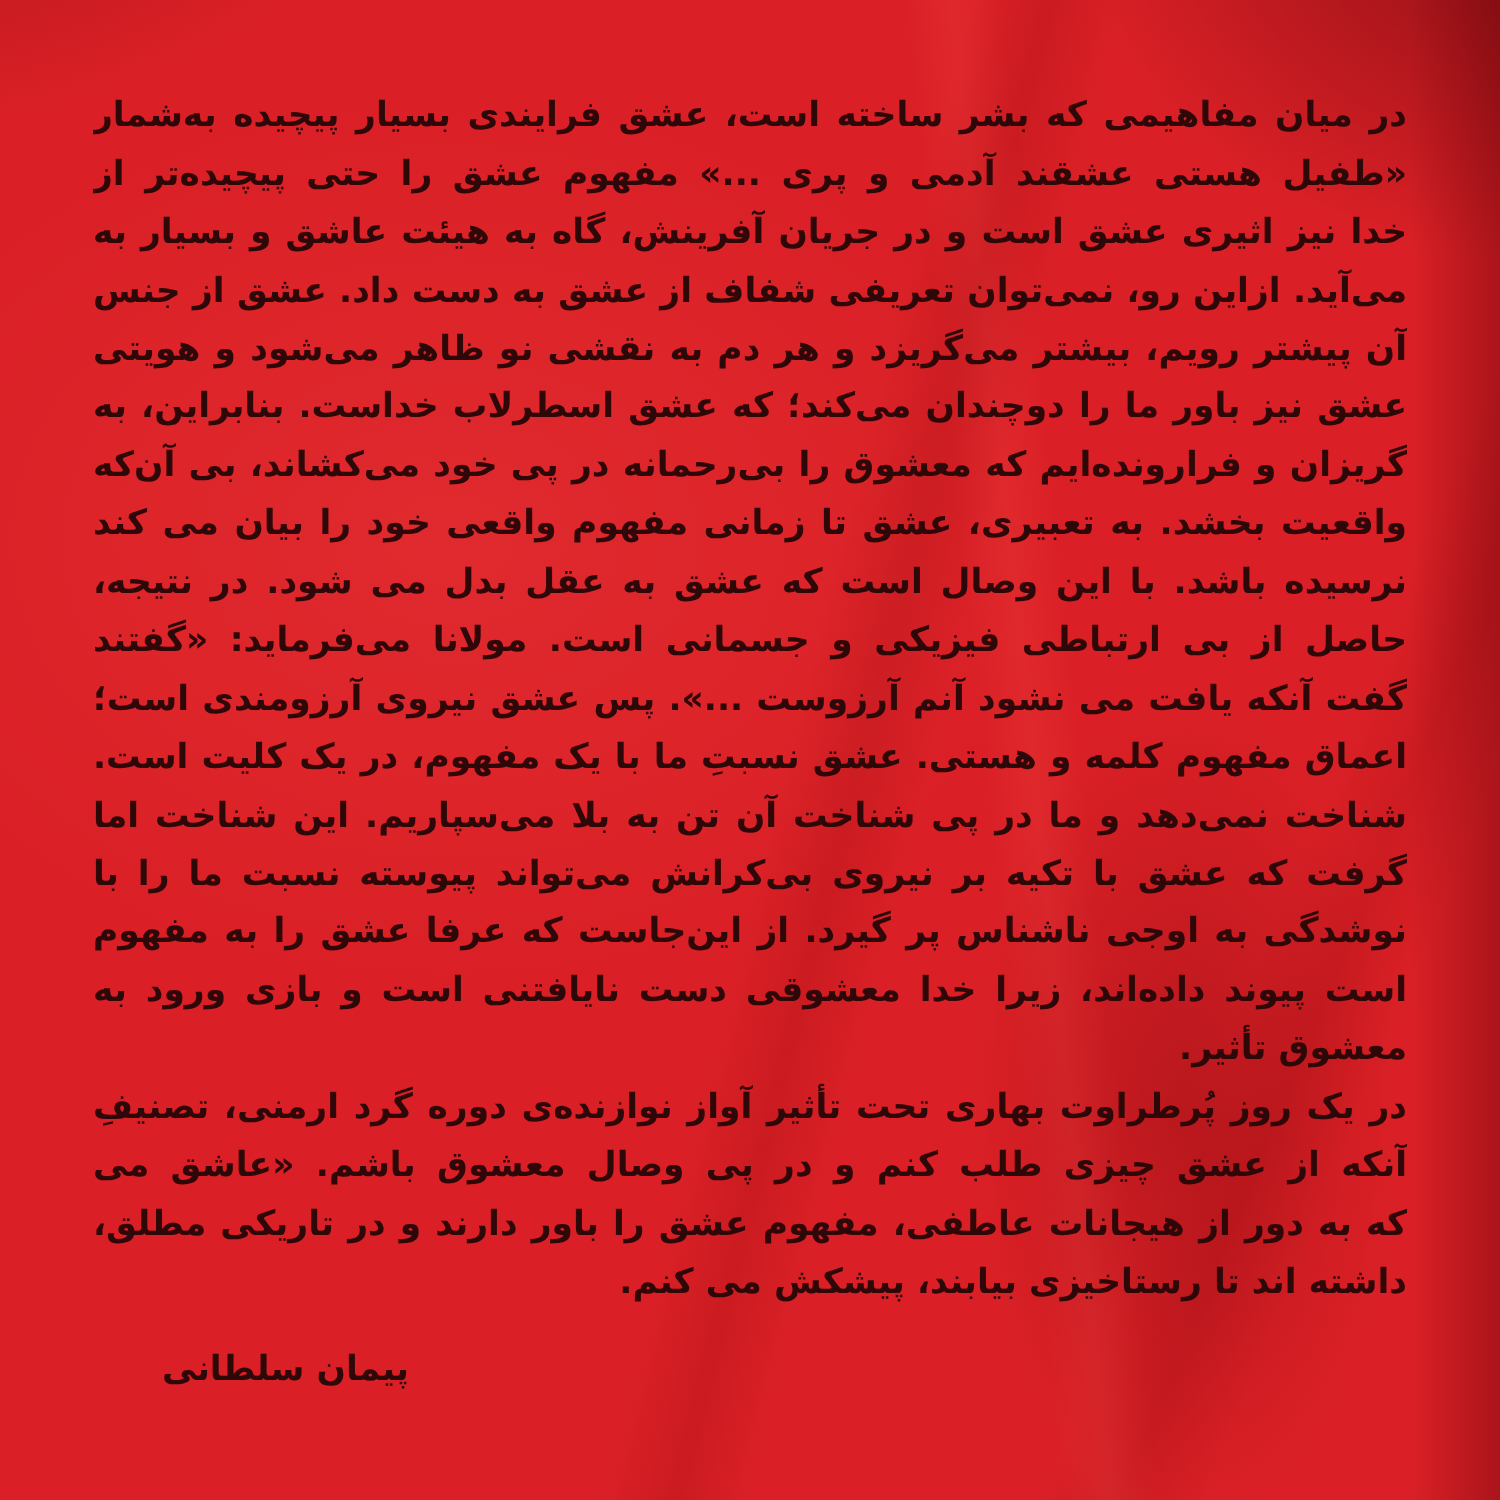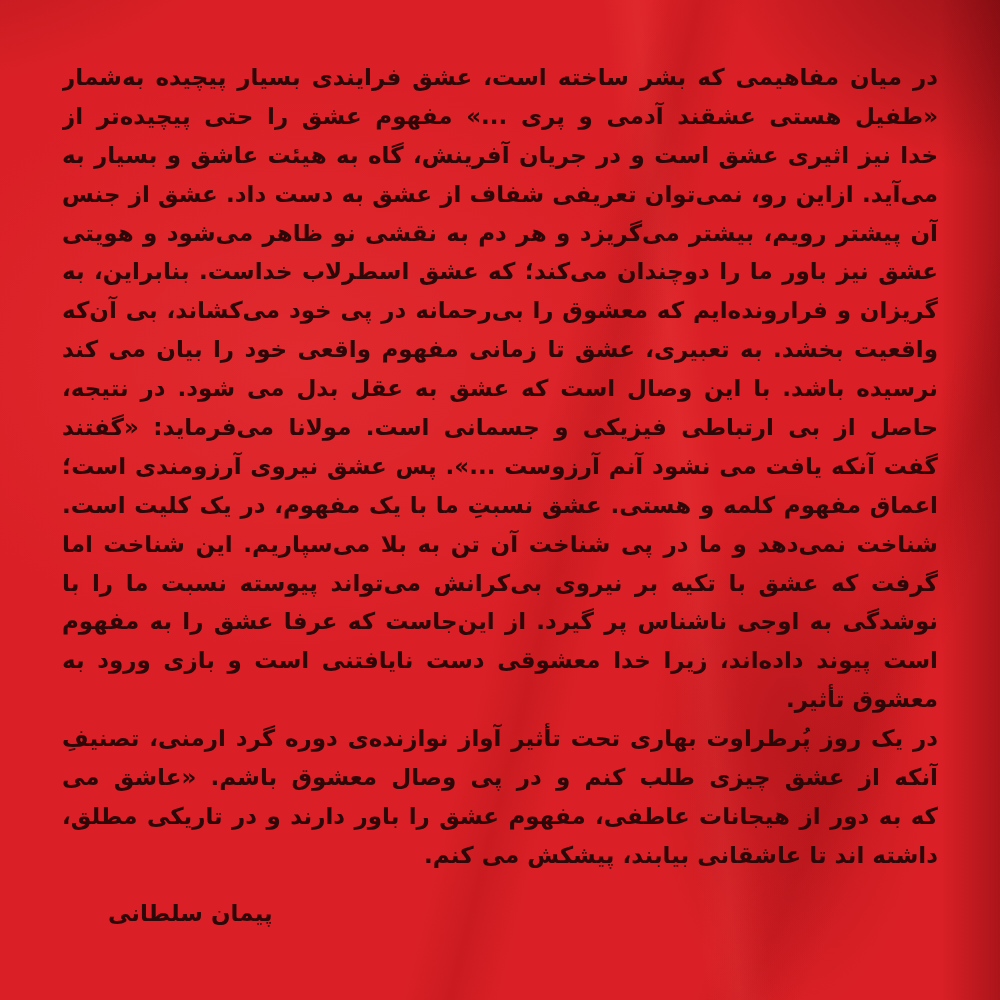--- a/index.html
+++ b/index.html
@@ -88,17 +88,17 @@
         <div class="line">شناخت نمی‌دهد و ما در پی شناخت آن تن به بلا می‌سپاریم. این شناخت اما صورت نخواهد</div>
         <div class="line">گرفت که عشق با تکیه بر نیروی بی‌کرانش می‌تواند پیوسته نسبت ما را با پدیدار نو کند و در این</div>
         <div class="line">نوشدگی به اوجی ناشناس پر گیرد. از این‌جاست که عرفا عشق را به مفهوم خدا که از جنس هستی</div>
         <div class="line">است پیوند داده‌اند، زیرا خدا معشوقی دست نایافتنی است و بازی ورود به قلمرو عشق، بازی قمار</div>
         <div class="line partial">معشوق تأثیر.</div>
       </div>
       <div class="paragraph">
         <div class="line">در یک روز پُرطراوت بهاری تحت تأثیر آواز نوازنده‌ی دوره گرد ارمنی، تصنیفِ «عاشق» را ساختم، بی</div>
         <div class="line">آنکه از عشق چیزی طلب کنم و در پی وصال معشوق باشم. «عاشق می شویم» را به تمامیِ عاشقانی</div>
         <div class="line">که به دور از هیجانات عاطفی، مفهوم عشق را باور دارند و در تاریکی مطلق، چشم هایشان را باز نگاه</div>
-        <div class="line partial">داشته اند تا عاشقانی بیابند، پیشکش می کنم.</div>
+        <div class="line partial">داشته اند تا رستاخیزی بیابند، پیشکش می کنم.</div>
       </div>
     </div>
   <div class="signature">پیمان سلطانی</div>
 </div>
 
 </body></html>

